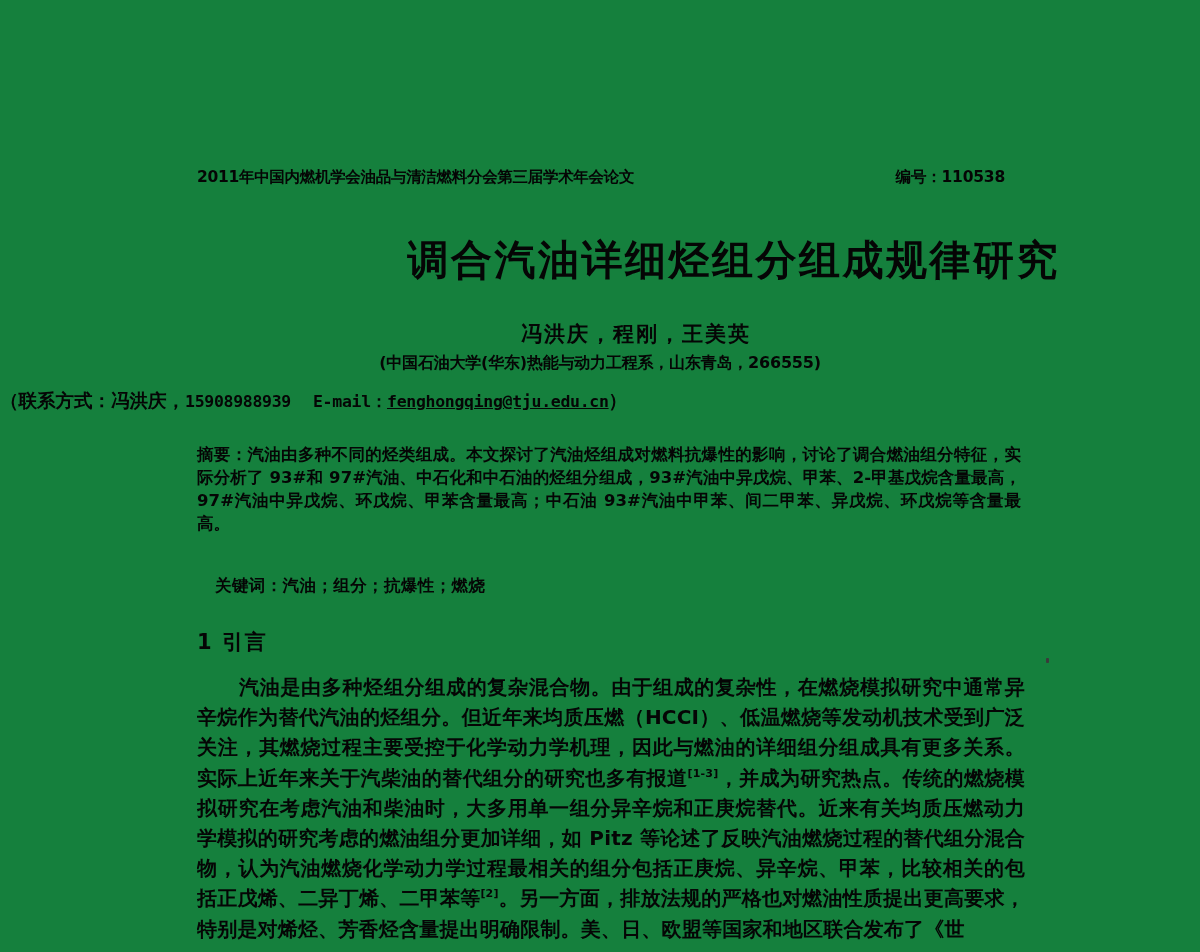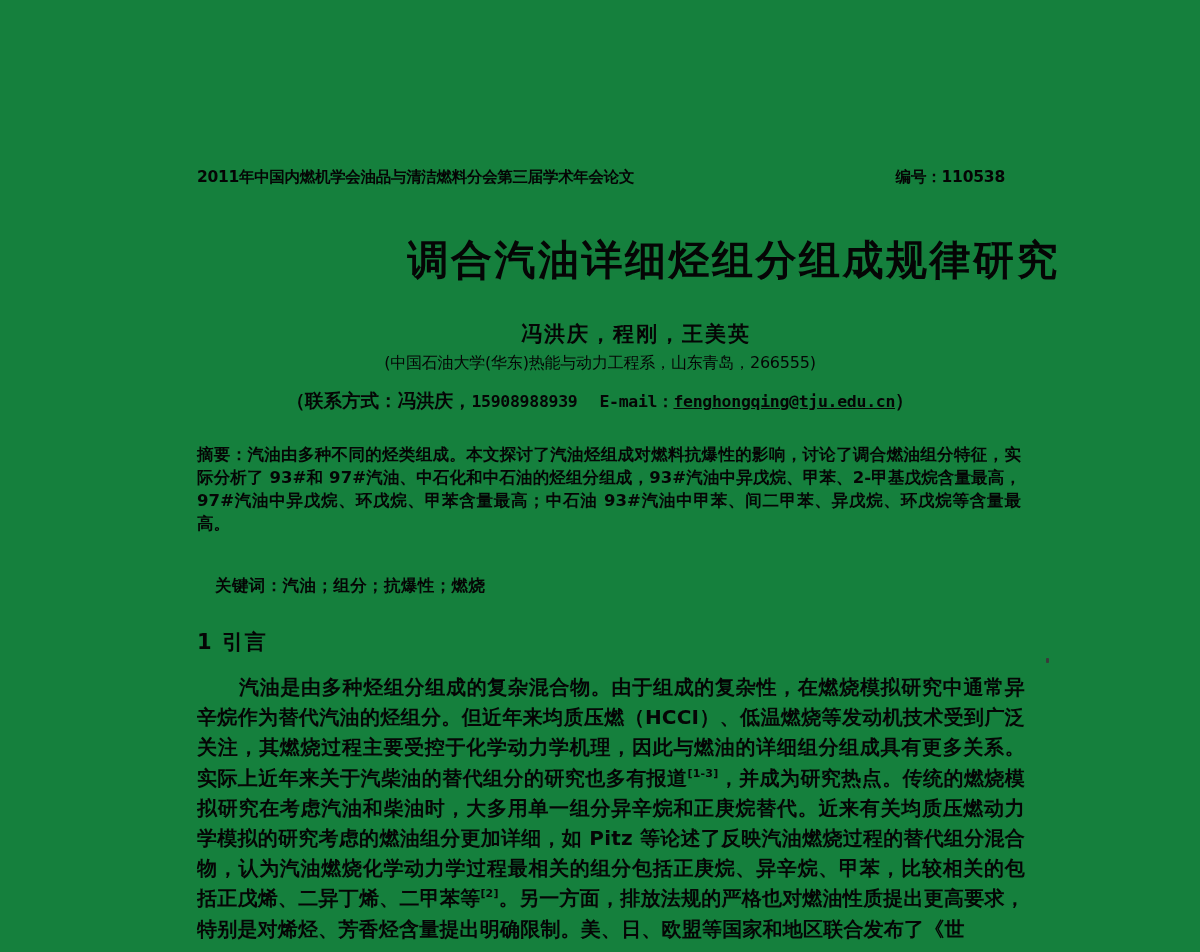--- a/index.html
+++ b/index.html
@@ -73,29 +73,28 @@
     letter-spacing: 2px;
     margin-left: 36px;
   }
   .affiliation {
     position: absolute;
     top: 353px;
     left: 0;
     width: 1200px;
     text-align: center;
     font-size: 16px;
-    font-weight: normal;
+    font-weight: bold;
     letter-spacing: -0.2px;
   }
   .contact {
     position: absolute;
     top: 388px;
     left: 0;
     width: 1200px;
-    text-align: center;
     font-size: 18.5px;
     font-weight: bold;
     letter-spacing: 0px;
     white-space: nowrap;
   }
   .contact .mono {
     font-family: "DejaVu Sans Mono", "Liberation Mono", monospace;
     font-size: 16.5px;
     letter-spacing: -0.3px;
   }

